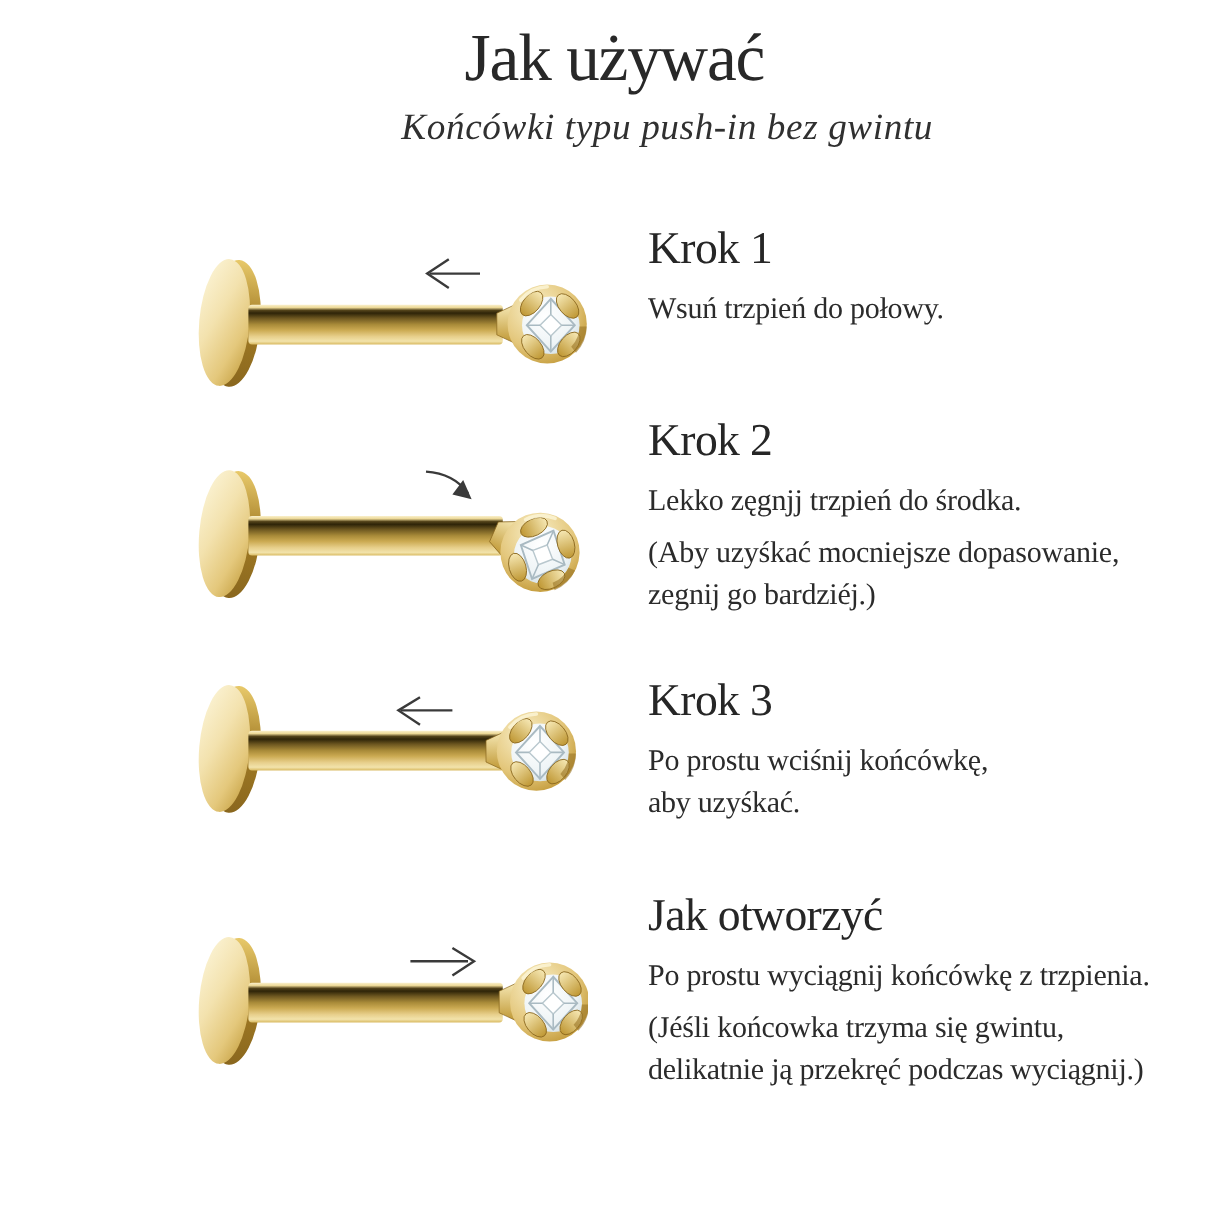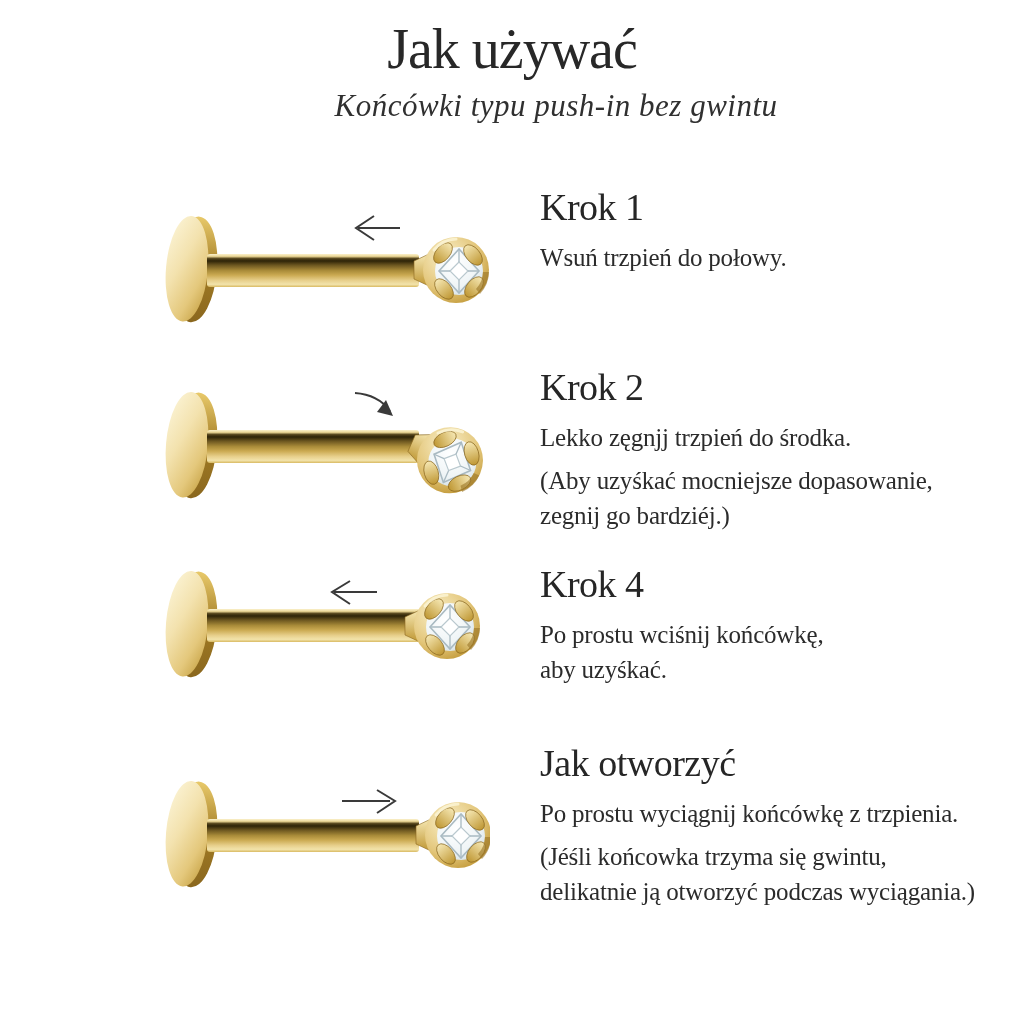--- a/index.html
+++ b/index.html
@@ -179,43 +179,43 @@
     </svg>
   </div>
 
   <div class="step-text" style="top:184px;">
     <h2>Krok 1</h2>
     <div class="para">
       <div class="line">Wsuń trzpień do połowy.</div>
     </div>
   </div>
 
-  <div class="step-text" style="top:364px;">
+  <div class="step-text" style="top:344px;">
     <h2>Krok 2</h2>
     <div class="para">
       <div class="line">Lekko zęgnjj trzpień do środka.</div>
     </div>
     <div class="para">
       <div class="line">(Aby uzyśkać mocniejsze dopasowanie,</div>
       <div class="line">zegnij go bardziéj.)</div>
     </div>
   </div>
 
   <div class="step-text" style="top:561px;">
-    <h2>Krok 4</h2>
+    <h2>Krok 3</h2>
     <div class="para">
       <div class="line">Po prostu wciśnij końcówkę,</div>
       <div class="line">aby uzyśkać.</div>
     </div>
   </div>
 
   <div class="step-text" style="top:740px;">
     <h2>Jak otworzyć</h2>
     <div class="para">
       <div class="line">Po prostu wyciągnij końcówkę z trzpienia.</div>
     </div>
     <div class="para">
       <div class="line">(Jéśli końcowka trzyma się gwintu,</div>
-      <div class="line">delikatnie ją otworzyć podczas wyciągania.)</div>
+      <div class="line">delikatnie ją przekręć podczas wyciągnij.)</div>
     </div>
   </div>
 
 </div>
 
 </body></html>

